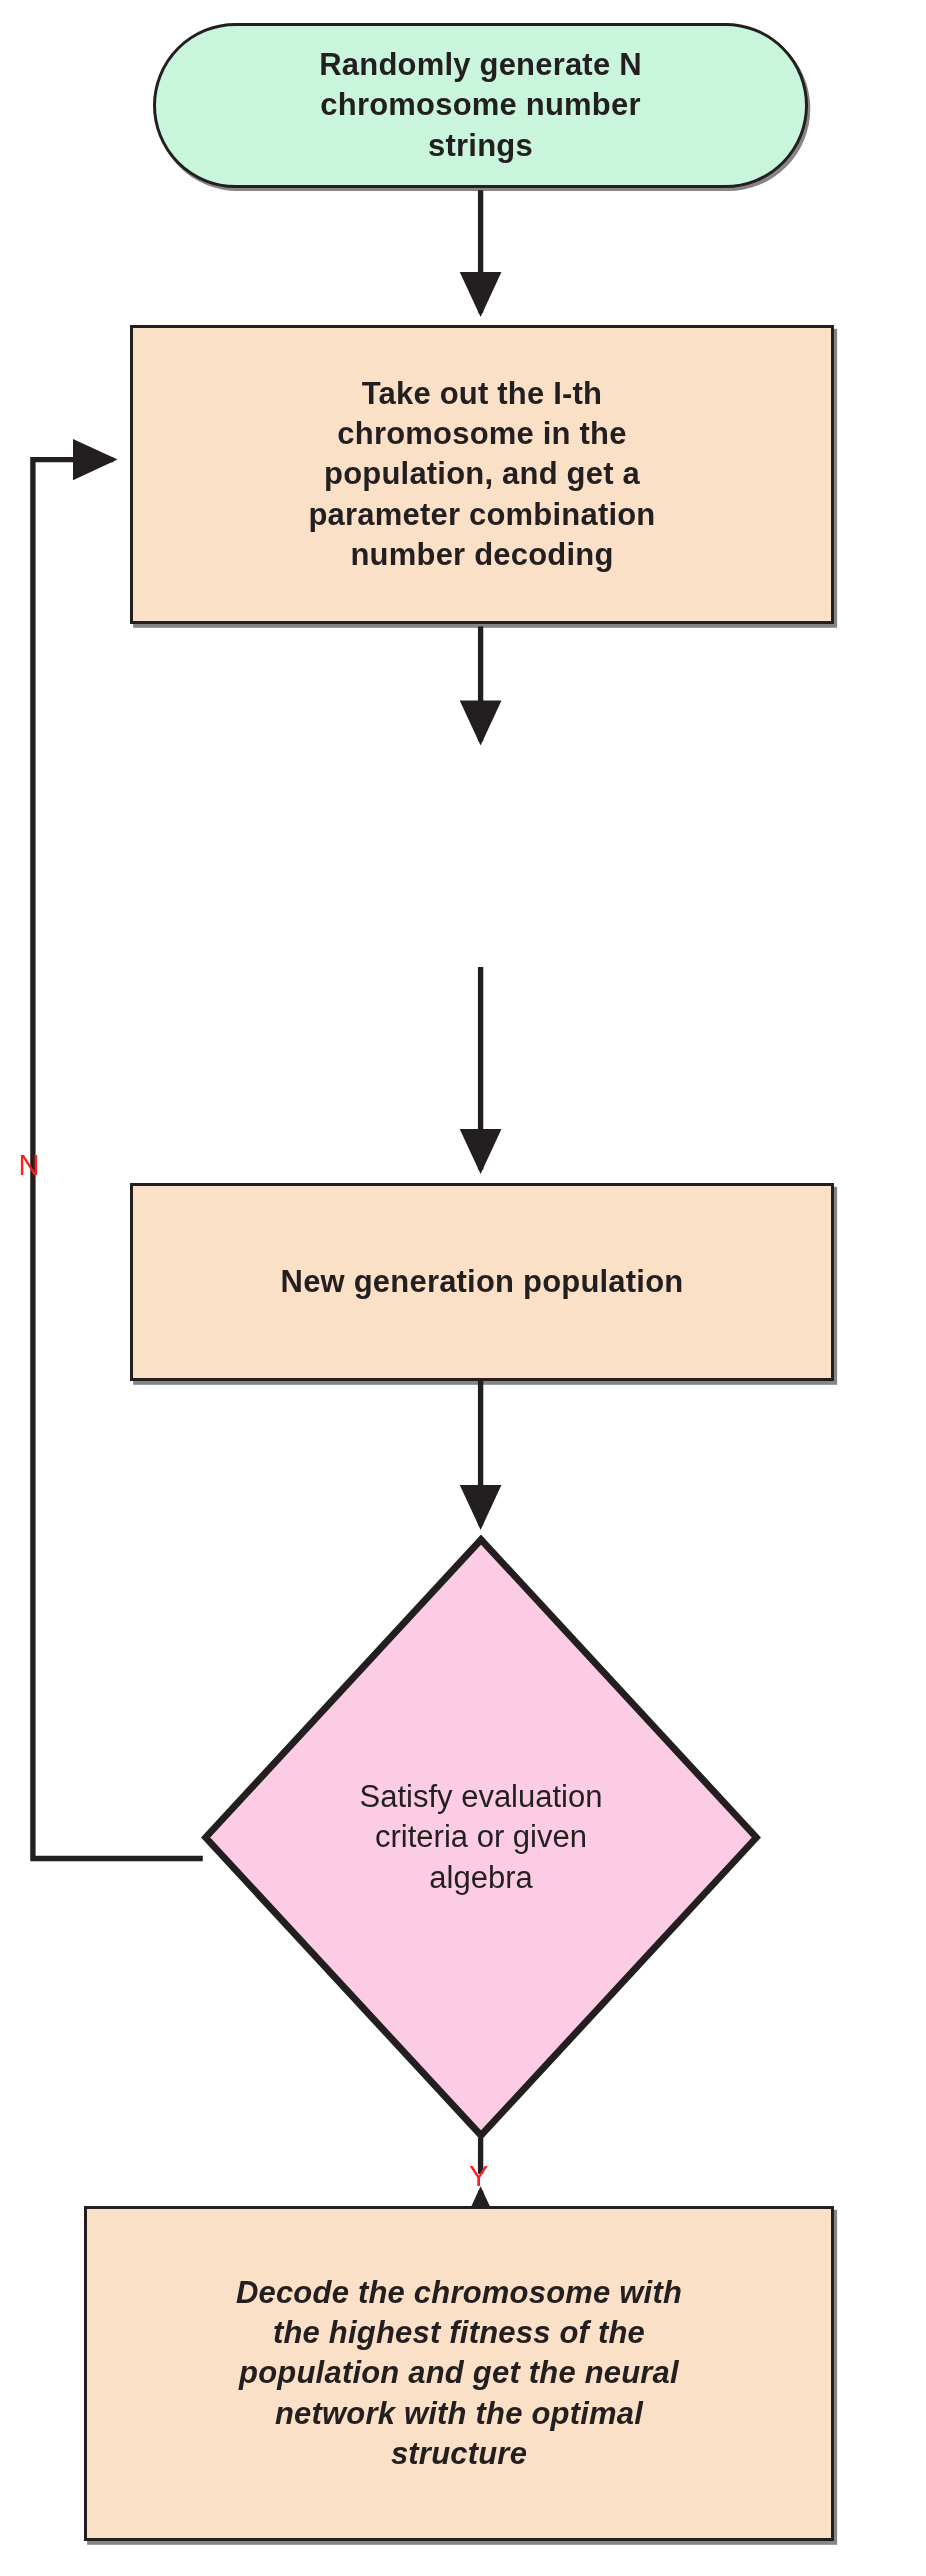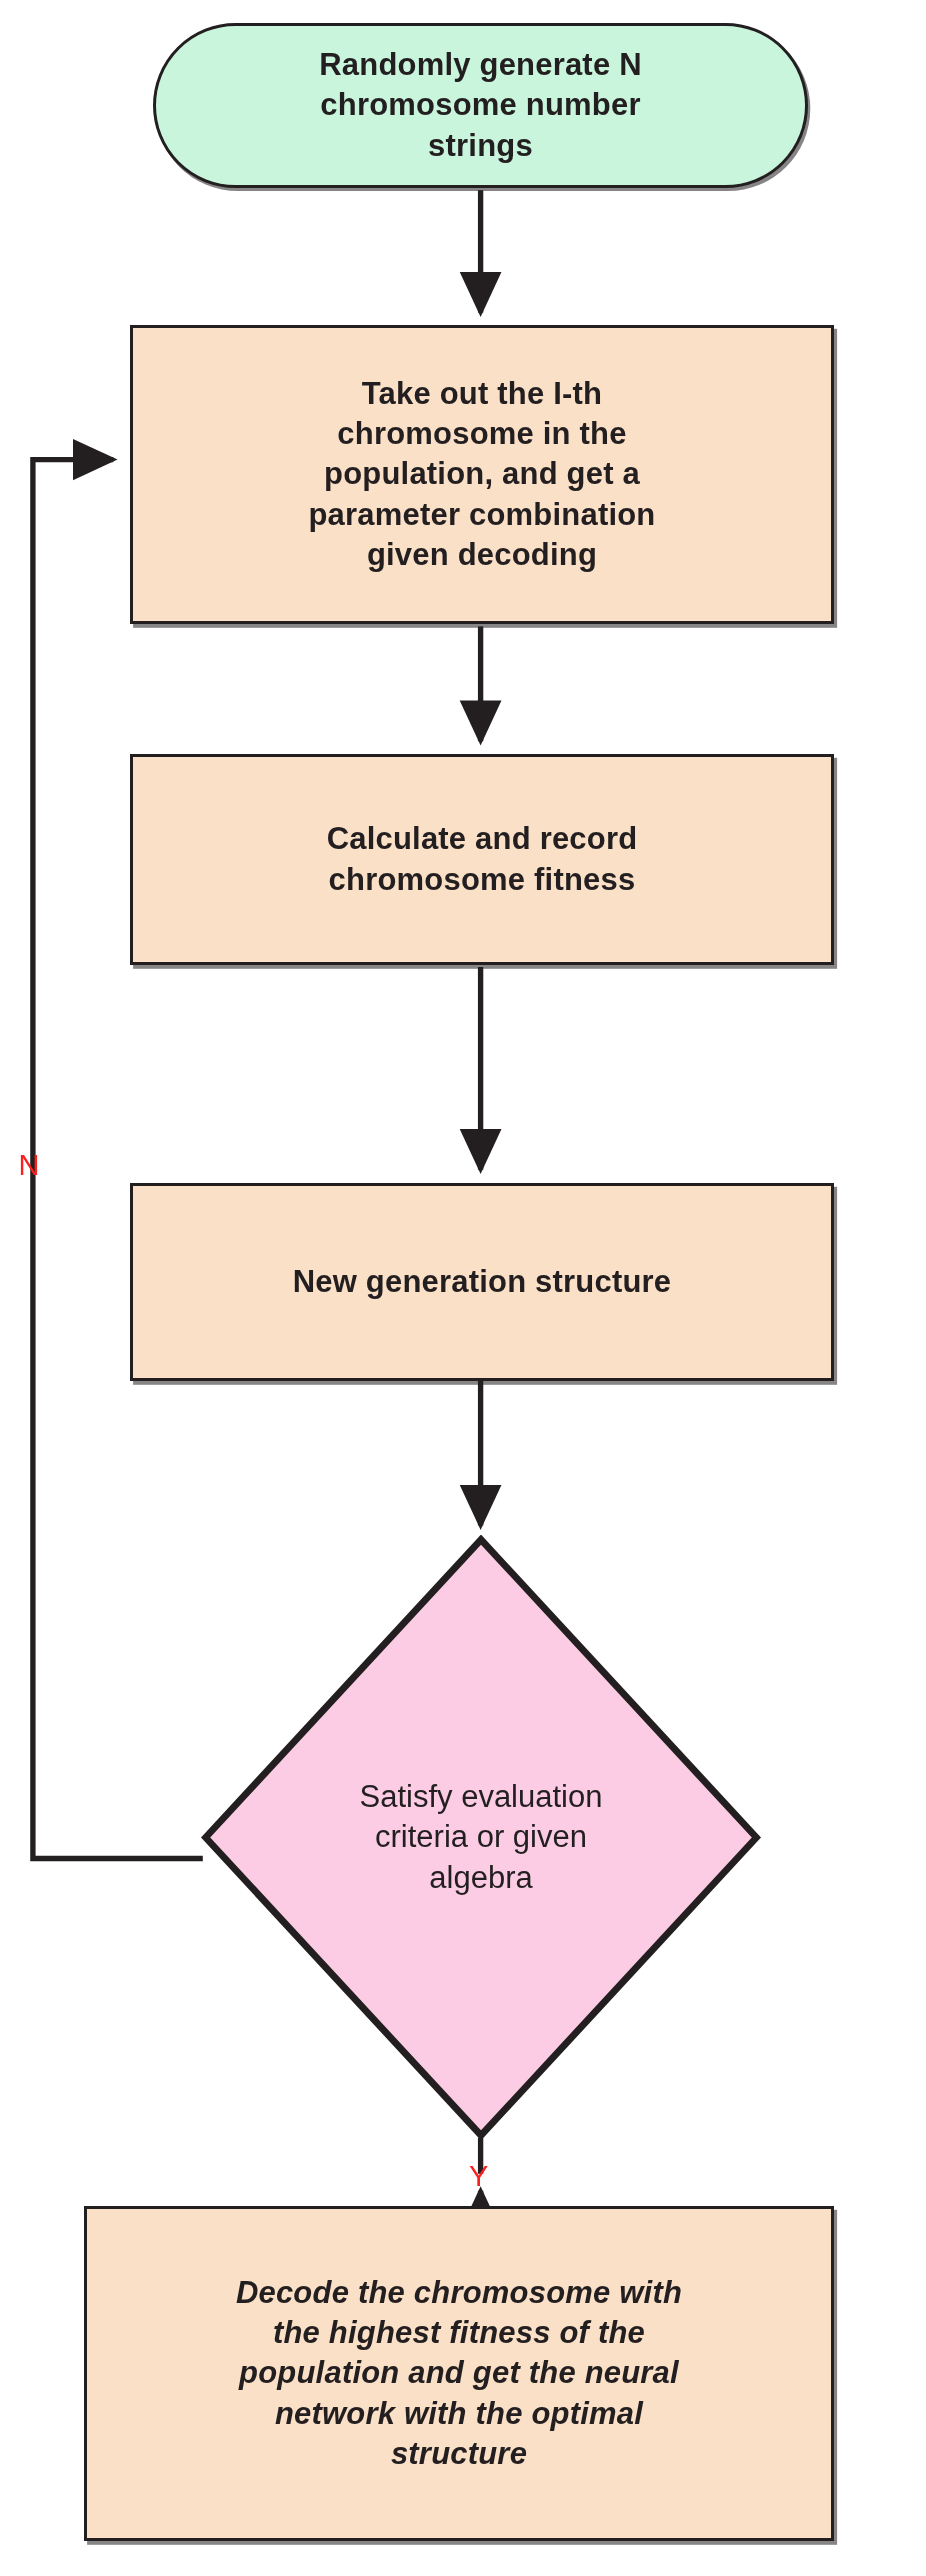--- a/index.html
+++ b/index.html
@@ -146,35 +146,31 @@
     <span>Randomly generate N
 chromosome number
 strings</span>
   </div>
 
   <div class="node node-process" style="left:130px; top:325px; width:704px; height:299px;">
     <span>Take out the I-th
 chromosome in the
 population, and get a
 parameter combination
-given decoding</span>
+number decoding</span>
   </div>
 
-  <div class="node node-process" style="left:130px; top:754px; width:704px; height:211px;">
-    <span>Calculate and record
-chromosome fitness</span>
-  </div>
 
 
   <div class="branch-label" style="left:18.4px; top:1151px;">
     <span>N</span>
   </div>
 
   <div class="node node-process" style="left:130px; top:1183px; width:704px; height:198px;">
-    <span>New generation structure</span>
+    <span>New generation population</span>
   </div>
 
   <div class="node-decision-wrap" style="left:201px; top:1535px; width:560px; height:605px;">
     <svg class="node-decision-shape" viewBox="0 0 732 790" preserveAspectRatio="none" xmlns="http://www.w3.org/2000/svg">
       <polygon points="366,6 726,395 366,784 6,395" fill="#fbcce3" stroke="#231f20" stroke-width="9" stroke-linejoin="miter"></polygon>
     </svg>
     <div class="node-decision-text">
       <span>Satisfy evaluation
 criteria or given
 algebra</span>

